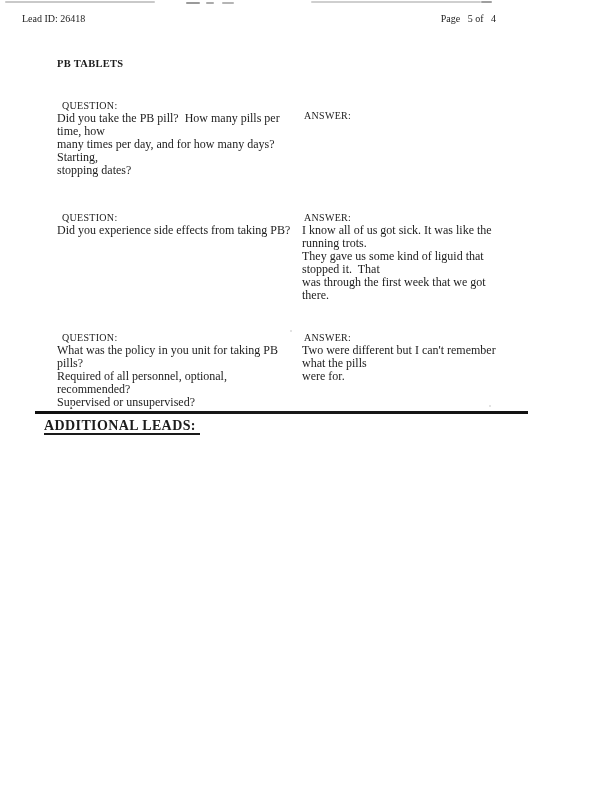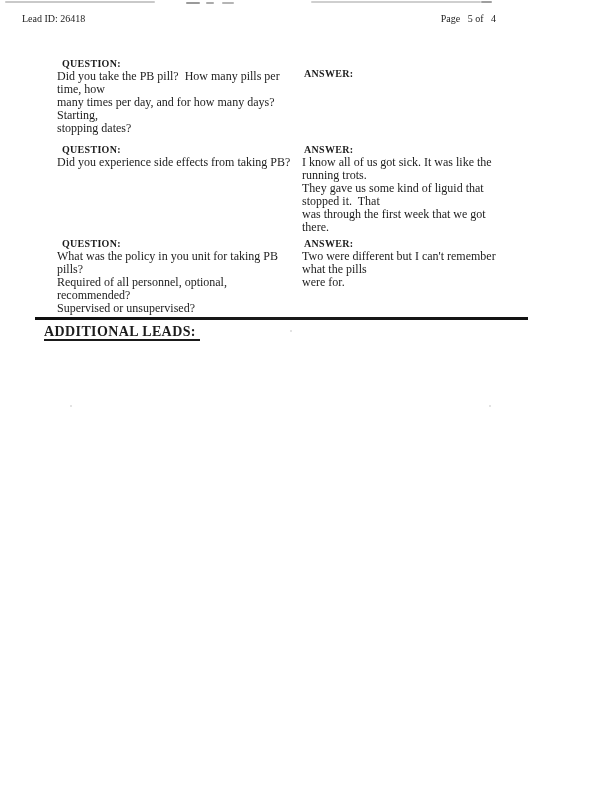--- a/index.html
+++ b/index.html
@@ -56,24 +56,25 @@
   }
   .qa-row {
     display: grid;
     grid-template-columns: 245px 1fr;
     margin-top: 3px;
   }
   .qa-row.first { margin-bottom: 8px; }
   .qa-row.second { margin-bottom: 3px; }
   .cell-label {
     font-size: 10px;
-    font-weight: bold;
+    font-weight: normal;
     letter-spacing: 0.3px;
     line-height: 13px;
     padding-left: 5px;
+    margin-top: 26px;
   }
   .a-cell .cell-label { padding-left: 2px; }
   .cell-text {
     font-size: 12px;
     line-height: 13px;
     white-space: pre-wrap;
     padding-right: 8px;
   }
   .a-cell .cell-text { padding-left: 0; padding-right: 0; }
   .offset-down { margin-top: 10px; }
@@ -115,20 +116,21 @@
   <div class="speck s1"></div>
   <div class="speck s2"></div>
   <div class="speck s3"></div>
 
   <div class="header">
     <span>Lead ID: 26418</span>
     <span>Page   5 of   4</span>
   </div>
 
   <div class="content">
+    <h1 class="section-title">PB TABLETS</h1>
 
     <div class="qa-row first">
       <div class="q-cell">
         <div class="cell-label">QUESTION:</div>
         <div class="cell-text">Did you take the PB pill?  How many pills per time, how
 many times per day, and for how many days?  Starting,
 stopping dates?</div>
       </div>
       <div class="a-cell offset-down">
         <div class="cell-label">ANSWER:</div>

